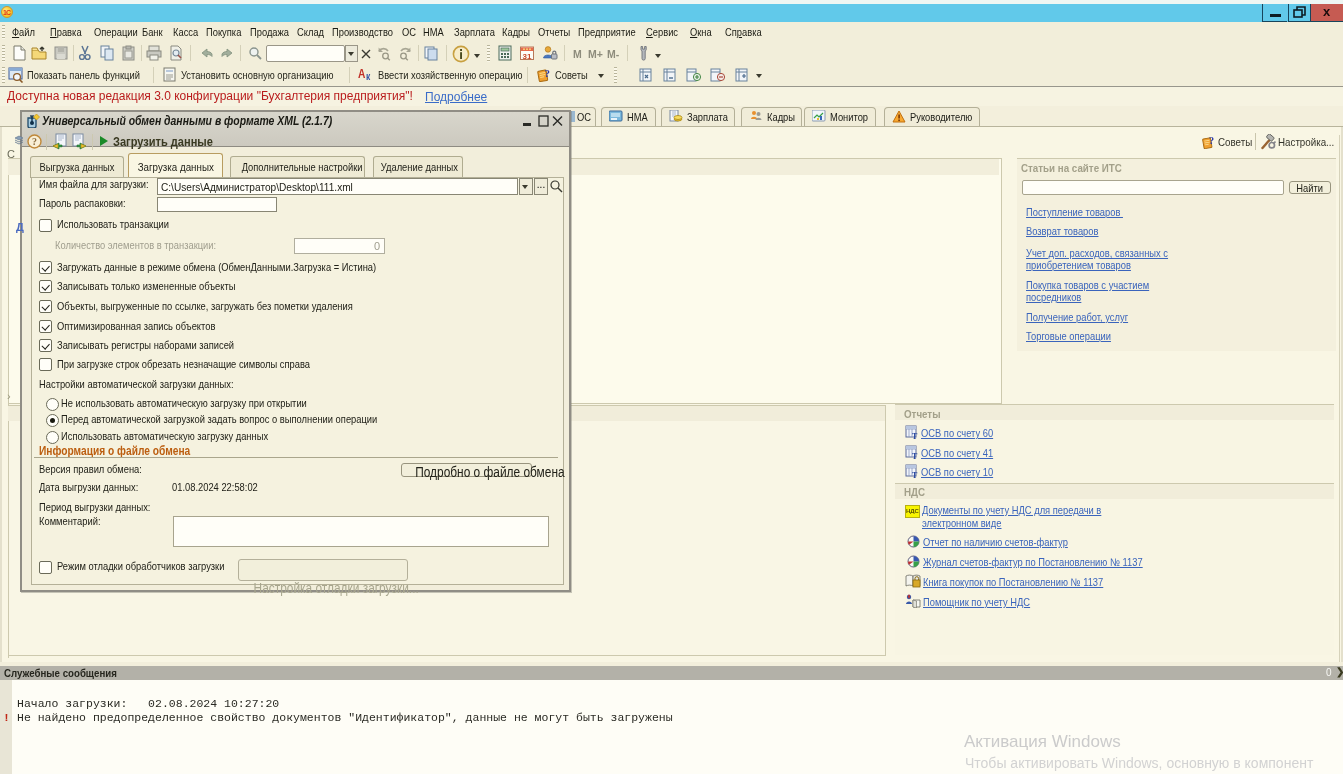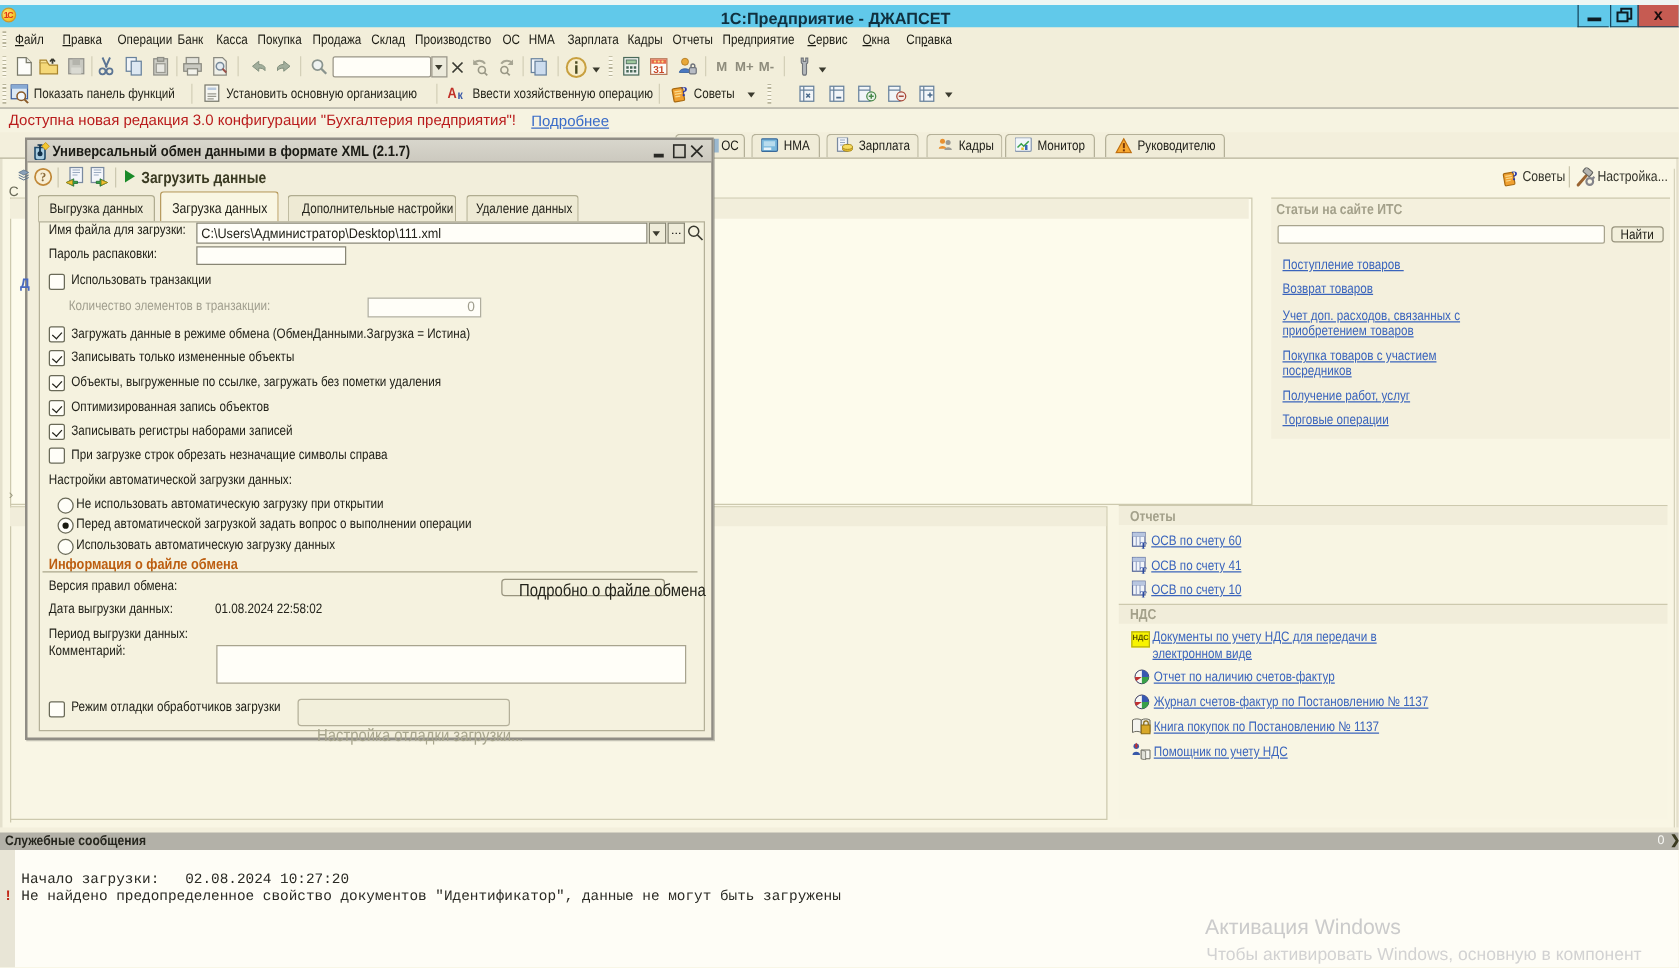--- a/index.html
+++ b/index.html
@@ -45,21 +45,21 @@
 
 #content{position:absolute;left:0;top:127px;width:1343px;height:535px;background:#f9f6e4;border-left:2px solid #e4e0cc;border-right:2px solid #e4e0cc;}
 .panelhdr{position:absolute;font-size:11.5px;font-weight:bold;color:#a3a08a;transform:scaleX(.85);transform-origin:0 0;white-space:nowrap;}
 a.plink{position:absolute;color:#3a64bc;text-decoration:underline;font-size:11px;white-space:nowrap;transform:scaleX(.85);transform-origin:0 0;}
 
 #msgbar{position:absolute;left:0;top:666px;width:1343px;height:14px;background:#b3b1a8;font-size:11px;color:#26261e;}
 #msglog{position:absolute;left:0;top:680px;width:1343px;height:94px;background:#fefdf6;font-family:"Liberation Mono",monospace;font-size:11.5px;color:#2a2a24;}
 #gutter{position:absolute;left:0;top:0px;width:12px;height:94px;background:#e8e5d6;}
 
 #dlg{position:absolute;left:20px;top:110px;width:551px;height:482px;background:#f2eedb;border:2px solid #908d85;box-shadow:1px 1px 0 rgba(120,120,110,.4);}
-#dlg-title{position:absolute;left:0;top:0;width:547px;height:18px;background:linear-gradient(#d8d6cc,#ccc9bf);border-bottom:1px solid #8e8b82;}
+#dlg-title{position:absolute;left:0;top:0;width:547px;height:35px;background:linear-gradient(#d8d6cc,#ccc9bf);border-bottom:1px solid #8e8b82;font-style:italic;}
 #dlg-title .t{position:absolute;left:20px;top:2px;font-size:12px;font-weight:bold;color:#1a1a14;transform:scaleX(.87);transform-origin:0 0;white-space:nowrap;}
 #dlg-tools{position:absolute;left:0;top:19px;width:547px;height:25px;}
 #dlg-tabs{position:absolute;left:0;top:40px;width:622px;height:26px;font-size:11.5px;}
 .dtab{position:absolute;top:4px;height:22px;border:1px solid #b0ac90;border-bottom:none;border-radius:3px 3px 0 0;background:#eeead4;color:#22221a;text-align:center;padding-top:4px;font-size:11px;}
 .dtab span{display:inline-block;transform:scaleX(.85);white-space:nowrap;}
 .dtab.active{background:#f9f6e3;border-color:#b89c60;top:1px;height:25px;padding-top:7px;font-size:11.5px;}
 #dlg-panel{position:absolute;left:9px;top:65px;width:533px;height:408px;border:1px solid #b4b098;background:#f5f2df;}
 .lbl{position:absolute;font-size:11px;color:#22221a;white-space:nowrap;transform:scaleX(.85);transform-origin:0 0;}
 .glbl{position:absolute;font-size:11px;color:#a09e8e;white-space:nowrap;transform:scaleX(.85);transform-origin:0 0;}
 .inp{position:absolute;background:#fffef8;border:1px solid #888674;}
@@ -68,21 +68,20 @@
 .rb{position:absolute;width:13px;height:13px;background:#fffef8;border:1px solid #6a6a58;border-radius:50%;}
 .rb.on:after{content:"";position:absolute;left:3px;top:3px;width:5px;height:5px;border-radius:50%;background:#1a1a10;}
 .btn{position:absolute;background:#f2efdb;border:1px solid #98947e;border-radius:3px;font-size:14px;color:#22221a;text-align:center;}
 .btn span{display:inline-block;transform:scaleX(.85);white-space:nowrap;}
 </style></head>
 <body>
 <div id="app">
   <div id="topstrip"></div>
   <div id="titlebar">
     <div id="logo"></div>
-    <div id="title-text">1С:Предприятие - ДЖАПСЕТ</div>
     <div class="winbtn" id="btn-min"></div>
     <div class="winbtn" id="btn-max"><svg width="21" height="17" viewBox="0 0 21 17">
           <rect x="5" y="6" width="8" height="7" fill="none" stroke="#0d1c24" stroke-width="1.6"></rect>
           <path d="M8 6 V3 H16 V11 H13" fill="none" stroke="#0d1c24" stroke-width="1.6"></path>
         </svg></div>
     <div class="winbtn" id="btn-close"></div>
   </div>
   <div id="menubar">
     <div class="grip" style="left:2px;top:3px;height:14px;"></div>
     <span class="mi" style="left:12px;"><u>Ф</u>айл</span>

